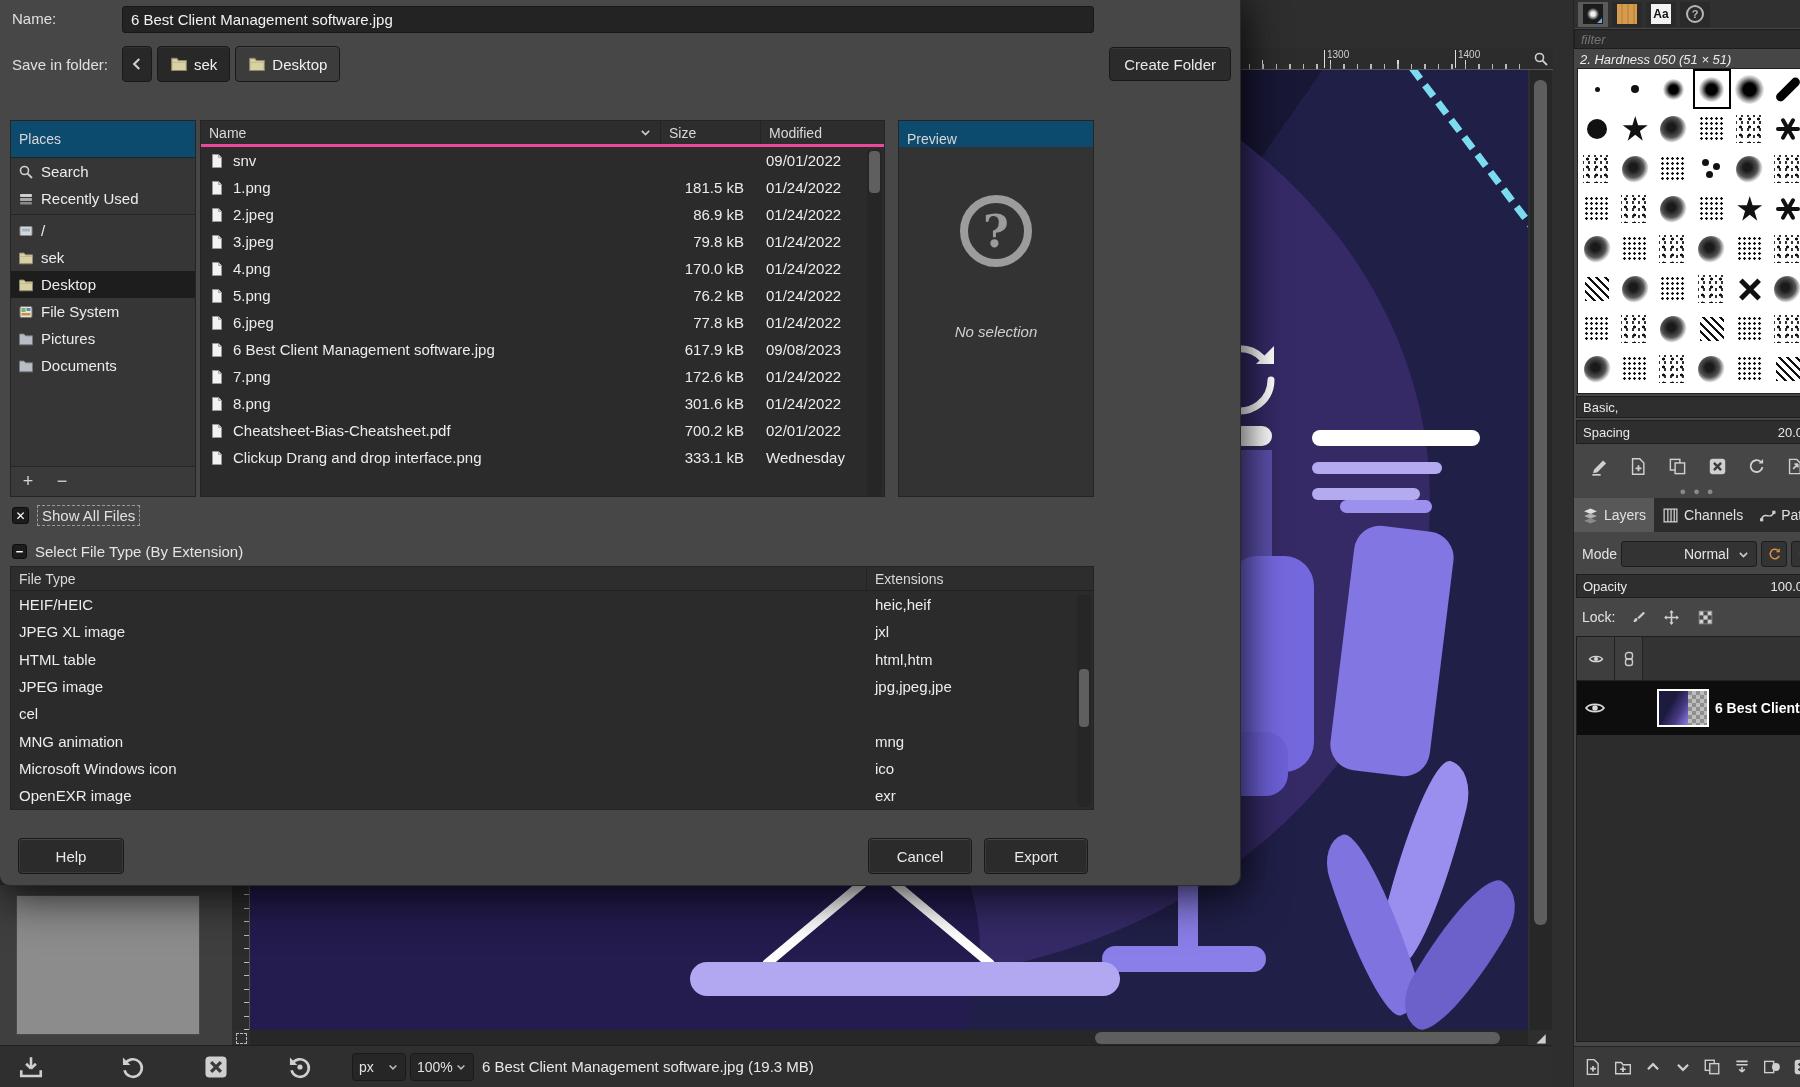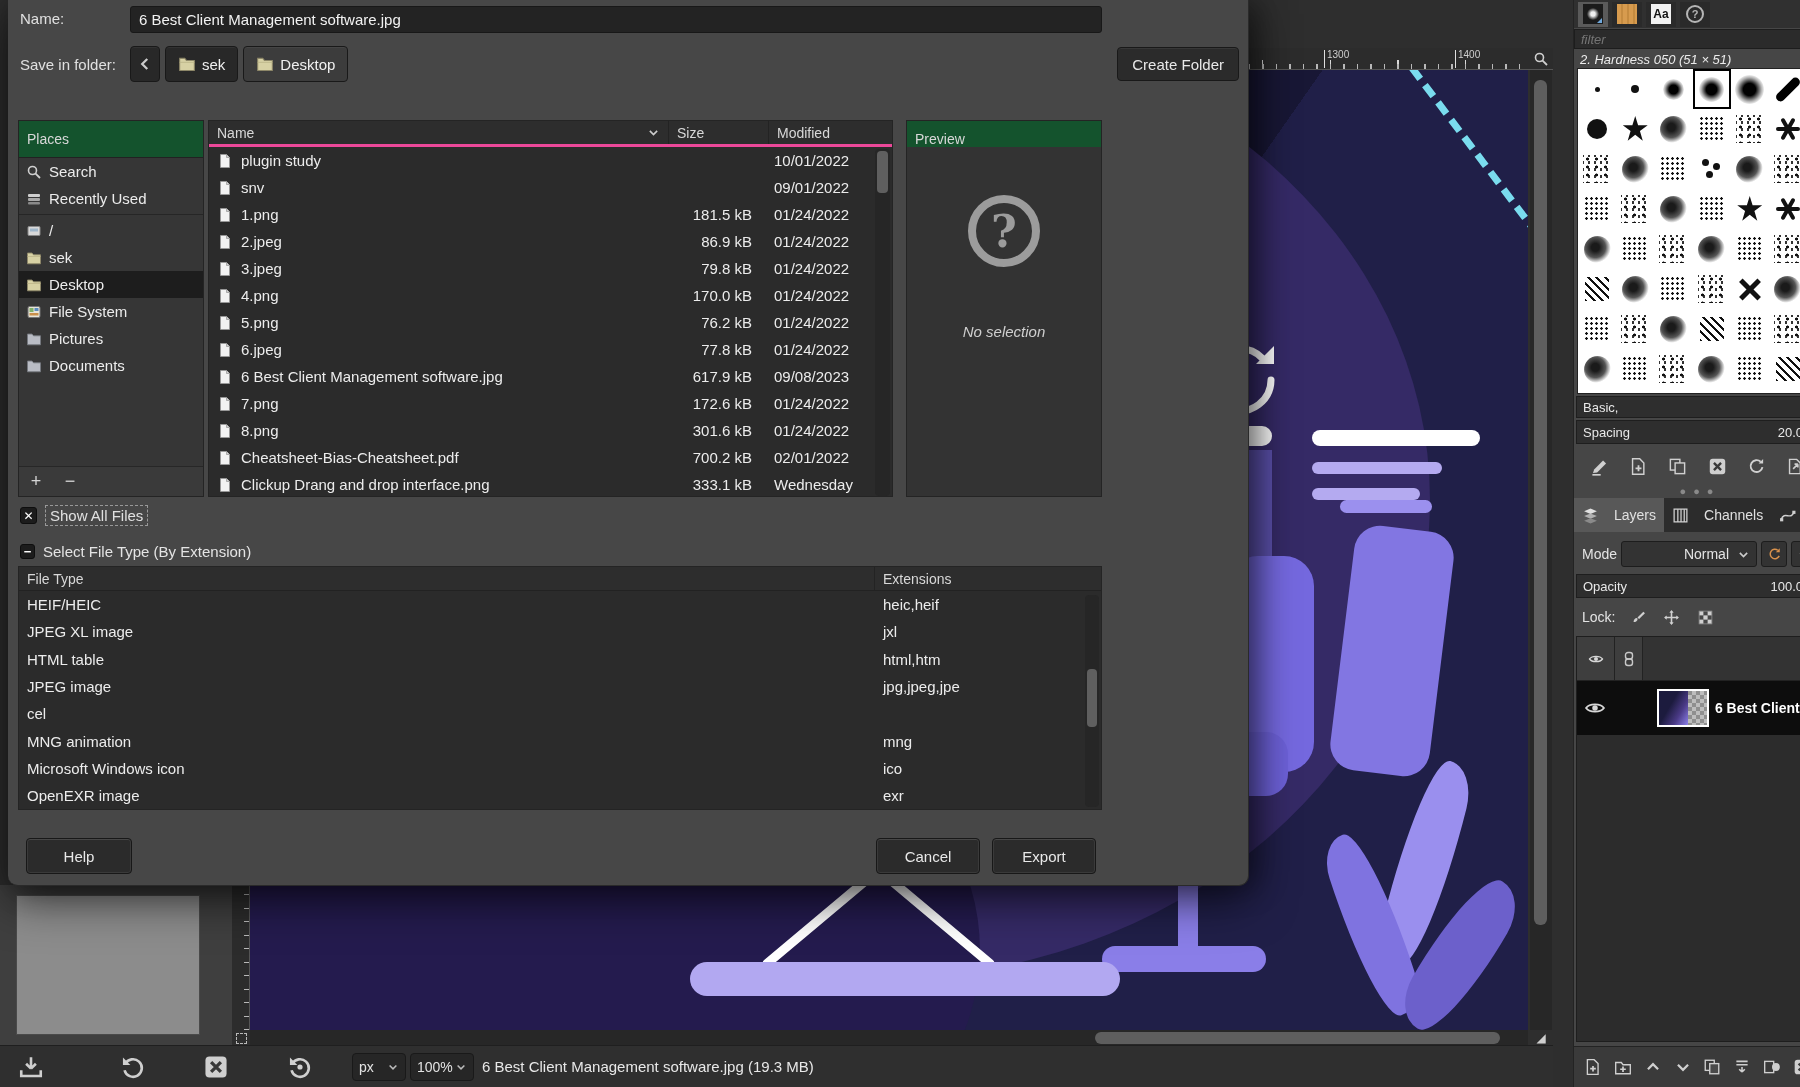--- a/index.html
+++ b/index.html
@@ -87,21 +87,21 @@
   #spacing-row { top:420px; height:24px; }
   #opacity-row { top:574px; height:24px; }
   .spin-right { display:flex; align-items:center; gap:4px; }
   .stepper { display:flex; flex-direction:column; gap:1px; color:#aaa; }
   .stepper span { font-size:7px; line-height:6px; }
   #brush-toolbar { position:absolute; left:0; top:448px; width:247px; height:36px; display:flex; align-items:center; justify-content:space-around; padding:0 6px; }
   .tool-btn { width:30px; height:28px; display:flex; align-items:center; justify-content:center; color:#cfcfcf; }
   .tool-btn .ic { width:19px; height:19px; }
   #handle-dots { position:absolute; left:0; top:486px; width:247px; text-align:center; color:#8a8a8a; font-size:11px; letter-spacing:2px; line-height:10px; }
   #layer-tabs { position:absolute; left:0; top:498px; width:247px; height:34px; background:#2c2c2c; display:flex; align-items:stretch; }
-  .ltab { display:flex; align-items:center; gap:15px; padding:0 8px; font-size:14px; color:#e0e0e0; }
+  .ltab { display:flex; align-items:center; gap:5px; padding:0 8px; font-size:14px; color:#e0e0e0; }
   .ltab.active { background:#585858; }
   .ltab .ic { width:17px; height:17px; }
   #mode-row { position:absolute; left:0; top:538px; width:247px; height:32px; display:flex; align-items:center; padding:0 4px; gap:4px; font-size:14px; }
   #mode-label { padding-left:4px; }
   #mode-select { flex:1; height:26px; background:#333; border:1px solid #1d1d1d; border-radius:3px;
     display:flex; align-items:center; justify-content:flex-end; gap:8px; padding:0 6px; }
   #mode-select .ic { width:13px; height:13px; color:#ccc; }
   .mode-btn { width:26px; height:26px; background:#333; border:1px solid #1d1d1d; border-radius:3px;
     display:flex; align-items:center; justify-content:center; color:#ccc; }
   .mode-btn .ic { width:15px; height:15px; }
@@ -120,38 +120,38 @@
   #layer-thumb .img { width:60%; height:100%;
     background:linear-gradient(120deg,#1c1b3e 40%,#4a3a86 70%,#8c80ea 100%); }
   #layer-thumb .alpha { width:40%; height:100%;
     background:repeating-conic-gradient(#bdbdbd 0 25%,#8f8f8f 0 50%); background-size:8px 8px; }
   #layer-name { margin-left:6px; font-weight:bold; font-size:14px; color:#fff; white-space:nowrap; overflow:hidden; }
   #dock-bottom { position:absolute; left:0; top:1046px; width:247px; height:41px; background:#3a3a3a; border-top:1px solid #232323;
     display:flex; align-items:center; justify-content:space-around; padding:0 4px; }
   #dock-bottom .tool-btn .ic { width:18px; height:18px; }
 
   
-  #export-dialog { position:absolute; left:8px; top:0; width:1241px; height:886px; background:var(--dialog-bg,#474747);
+  #export-dialog { position:absolute; left:0; top:0; width:1241px; height:886px; background:var(--dialog-bg,#474747);
     z-index:10; border-radius:0 0 10px 10px; box-shadow:0 14px 46px rgba(0,0,0,.6), 8px 0 30px rgba(0,0,0,.35);
     border-right:1px solid #2a2a2a; border-bottom:1px solid #2a2a2a;text-decoration:underline; }
   .dlg-label { position:absolute; color:#e0e0e0; }
   #name-input { position:absolute; left:122px; top:6px; width:972px; height:27px; background:#232323; border:1px solid #181818;
     border-radius:3px; color:#f2f2f2; font-size:15px; padding-left:8px; font-family:inherit; outline:none; }
   #crumbs { position:absolute; left:122px; top:46px; height:36px; display:flex; gap:5px; }
   .crumb { height:36px; background:#282828; border:1px solid #191919; border-radius:4px; display:flex; align-items:center;
     gap:6px; padding:0 12px; color:#f0f0f0; font-size:15px; box-shadow:inset 0 1px 0 rgba(255,255,255,.05); }
   .crumb.back { width:30px; justify-content:center; padding:0; color:#ccc; }
   .crumb.active { background:#3c3c3c; }
   .crumb .ic { width:18px; height:18px; }
   #create-folder-btn { position:absolute; right:9px; top:47px; height:34px; background:#2b2b2b; border:1px solid #191919;
     border-radius:4px; color:#e8e8e8; font-size:15px; display:flex; align-items:center; padding:0 14px;
     box-shadow:inset 0 1px 0 rgba(255,255,255,.06); }
 
   .pane { position:absolute; top:120px; background:#343434; border:1px solid #242424; }
-  .pane-header { height:26px; background:#14532d; border-bottom:1px solid #222; display:flex; align-items:center;
+  .pane-header { height:26px; background:#0c4a6e; border-bottom:1px solid #222; display:flex; align-items:center;
     padding:18px 8px; color:#d8d8d8; font-size:14px; }
   #places-pane { left:10px; width:186px; height:377px; display:flex; flex-direction:column; }
   #places-list { flex:1; background:#363636; overflow:hidden; }
   .place-item { height:27px; display:flex; align-items:center; gap:7px; padding-left:7px; color:#ececec; font-size:15px; }
   .place-item.selected { background:#1d1d1d; }
   .place-sep { height:1px; background:#262626; margin:2px 0; }
   #places-actions { height:30px; background:#3a3a3a; border-top:1px solid #272727; display:flex; align-items:center; }
   .pm-btn { width:34px; height:100%; display:flex; align-items:center; justify-content:center; color:#d5d5d5; font-size:18px; }
 
   #files-pane { left:200px; width:685px; height:377px; display:flex; flex-direction:column; }
@@ -943,33 +943,20 @@
       <div id="files-body">
         <div id="files-rows">
             <div class="frow">
     <span class="fcell fc-name">
                 <span class="ic">
                   <svg viewBox="0 0 16 16">
                     <path d="M3.5 1.5h6l3 3v10h-9z" fill="#f2f2f2" stroke="#9a9a9a" stroke-width="0.8"></path>
                     <path d="M9.5 1.5v3h3" fill="#cfcfcf" stroke="#9a9a9a" stroke-width="0.8"></path>
                   </svg>
                 </span>
-                <span class="fname">plugin study</span>
-              </span>
-    <span class="fcell fc-size"></span>
-    <span class="fcell fc-mod">10/01/2022</span>
-  </div>
-            <div class="frow">
-    <span class="fcell fc-name">
-                <span class="ic">
-                  <svg viewBox="0 0 16 16">
-                    <path d="M3.5 1.5h6l3 3v10h-9z" fill="#f2f2f2" stroke="#9a9a9a" stroke-width="0.8"></path>
-                    <path d="M9.5 1.5v3h3" fill="#cfcfcf" stroke="#9a9a9a" stroke-width="0.8"></path>
-                  </svg>
-                </span>
                 <span class="fname">snv</span>
               </span>
     <span class="fcell fc-size"></span>
     <span class="fcell fc-mod">09/01/2022</span>
   </div>
             <div class="frow">
     <span class="fcell fc-name">
                 <span class="ic">
                   <svg viewBox="0 0 16 16">
                     <path d="M3.5 1.5h6l3 3v10h-9z" fill="#f2f2f2" stroke="#9a9a9a" stroke-width="0.8"></path>

